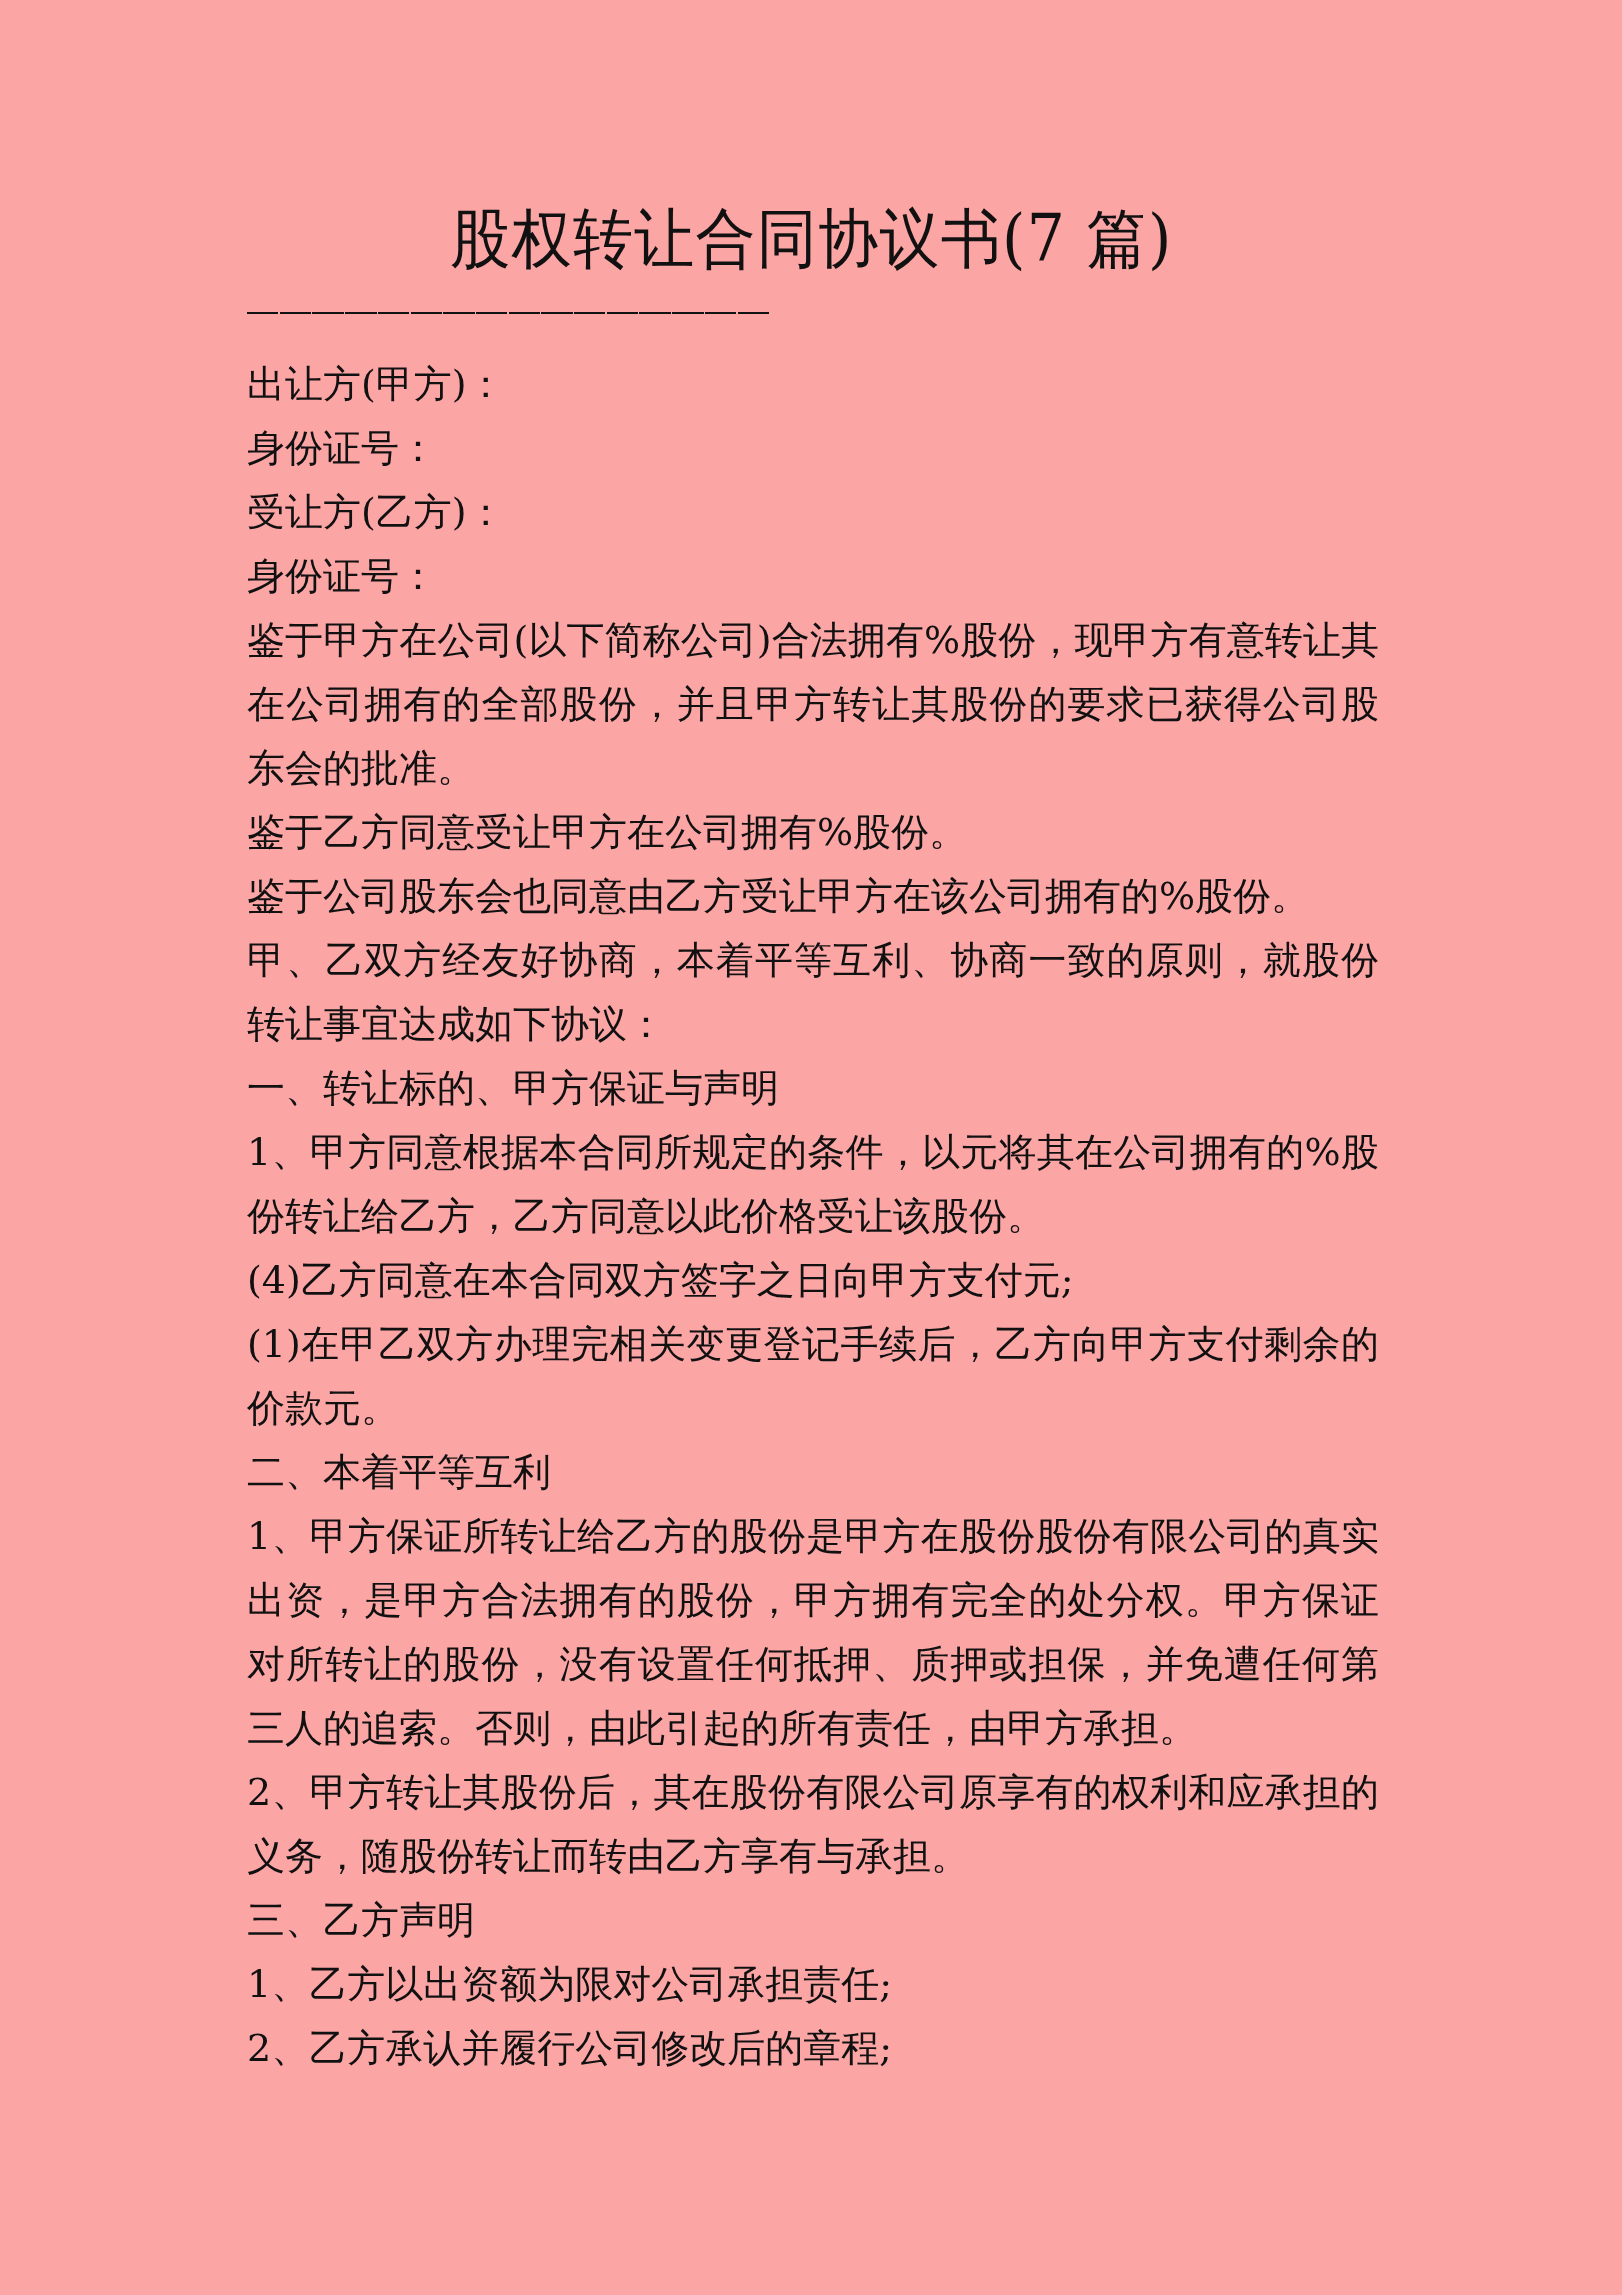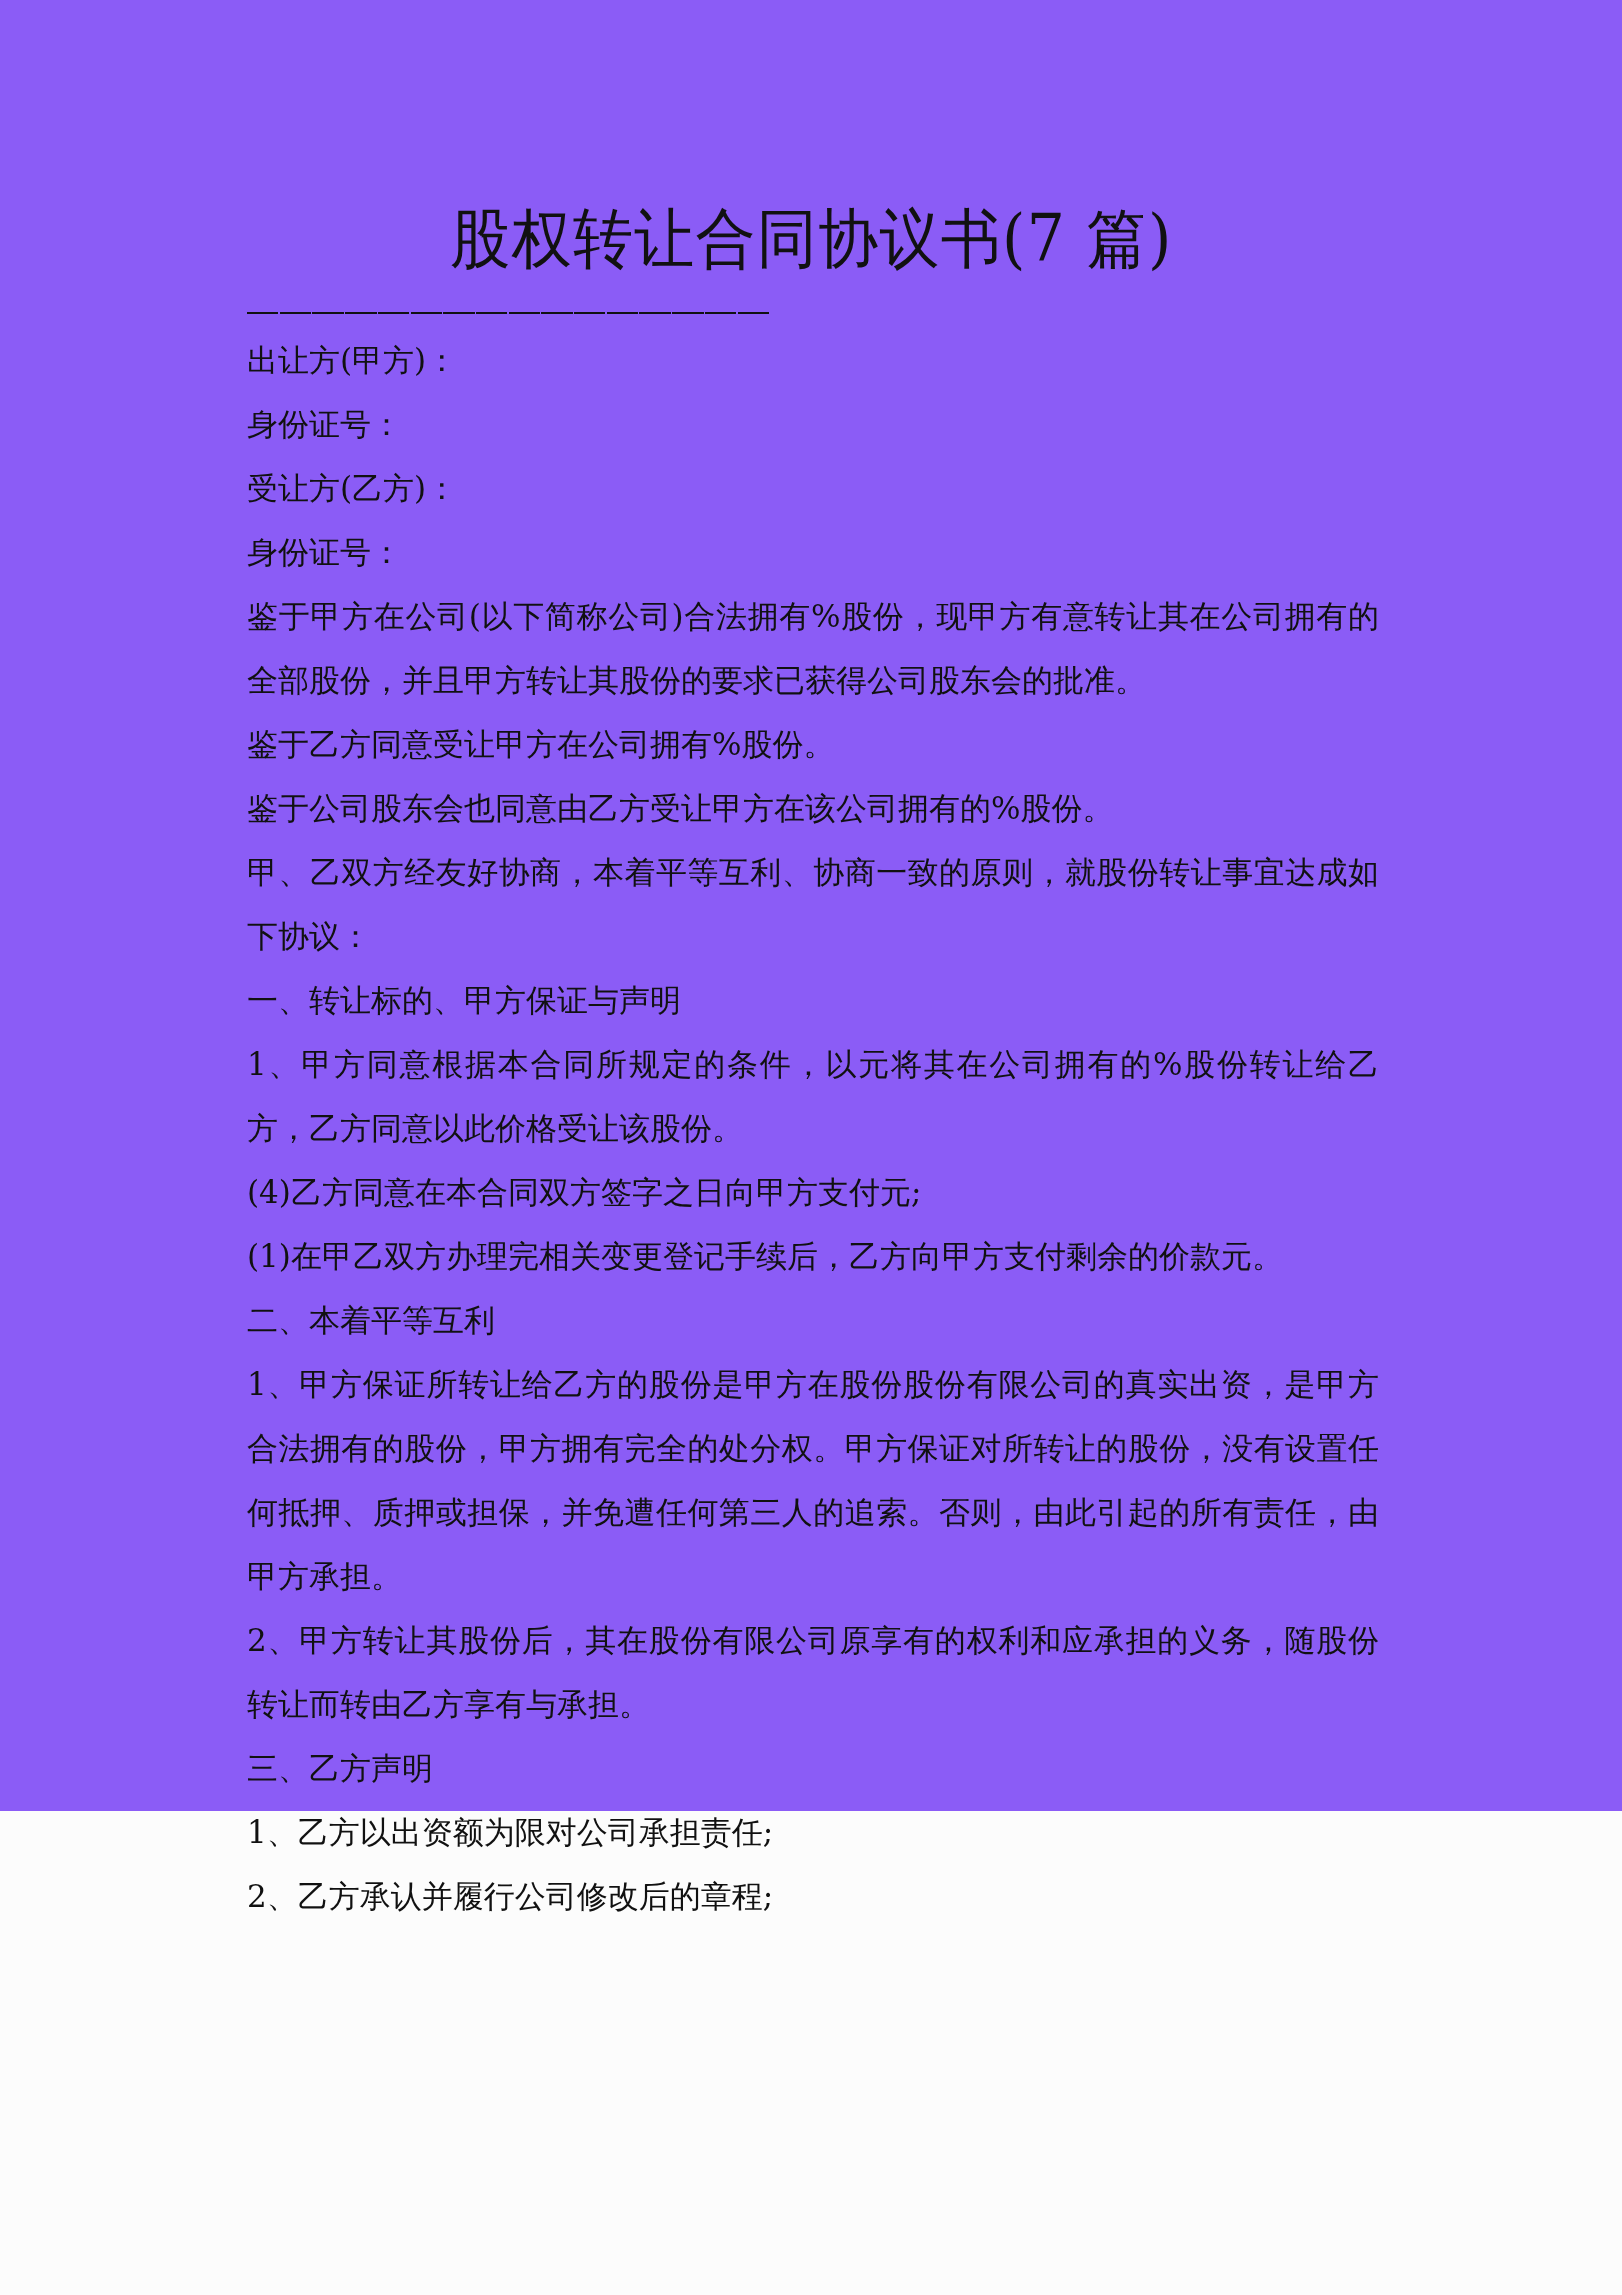--- a/index.html
+++ b/index.html
@@ -12,22 +12,22 @@
     height: 2295px;
     position: relative;
     overflow: hidden;
     color: #111111;
     font-family: "DejaVu Serif", "Liberation Serif", serif;
   }
   .page {
     position: absolute;
     left: 0; top: 0;
     width: 1623px;
-    height: 1811px;
-    background: #8b5cf6;
+    height: 2295px;
+    background: #fca5a5;
   }
   .title {
     position: absolute;
     left: 0;
     width: 1623px;
     top: 196px;
     height: 85px;
     line-height: 85px;
     text-align: center;
     font-size: 60px;
@@ -49,23 +49,23 @@
   }
   .divider .dash {
     flex: 1;
     height: 2.6px;
     margin-top: 2.6px;
     background: #111111;
   }
   .body {
     position: absolute;
     left: 247px;
-    top: 328px;
+    top: 352px;
     width: 1132px;
-    font-size: 31px;
+    font-size: 38px;
     line-height: 64px;
     font-family: "DejaVu Serif", "Liberation Serif", serif;
   }
   .body p {
     margin: 0;
     padding: 0;
     text-align: justify;
     text-justify: inter-character;
     word-break: break-all;
   }

